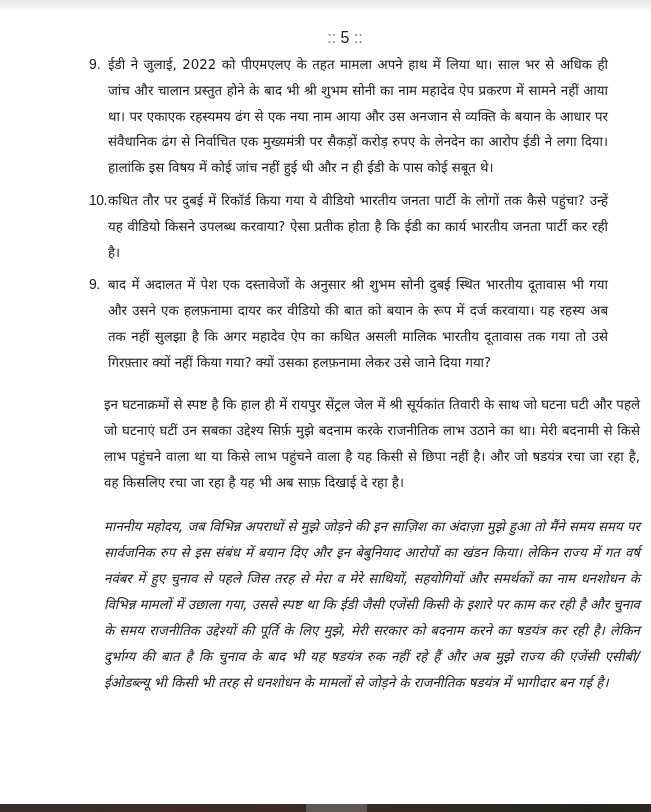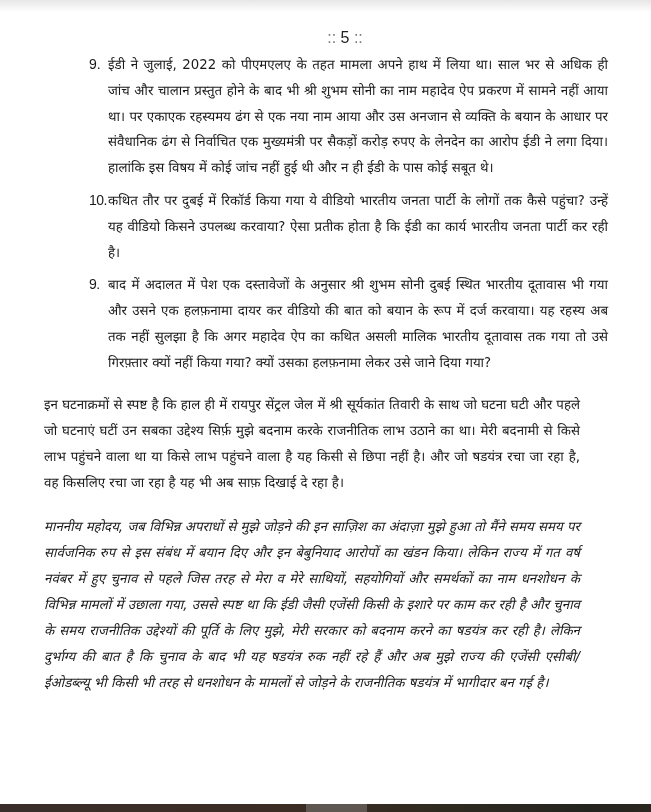--- a/index.html
+++ b/index.html
@@ -48,21 +48,21 @@
     }
     .list-item .num {
       position: absolute;
       left: -19px;
       top: 0;
       font-family: "Liberation Sans", sans-serif;
       font-size: 14px;
     }
     .list-item .num.two { left: -19px; letter-spacing: -0.5px; }
     .para {
-      margin-left: 44px;
+      margin-left: 104px;
       width: 536px;
       font-size: 13.3px;
       line-height: 26px;
       text-align: justify;
     }
     .para.p1 { margin-top: 16px; }
     .para.p2 { margin-top: 18px; font-style: italic; }
     .bottom-strip {
       position: absolute;
       left: 0; top: 804px;

